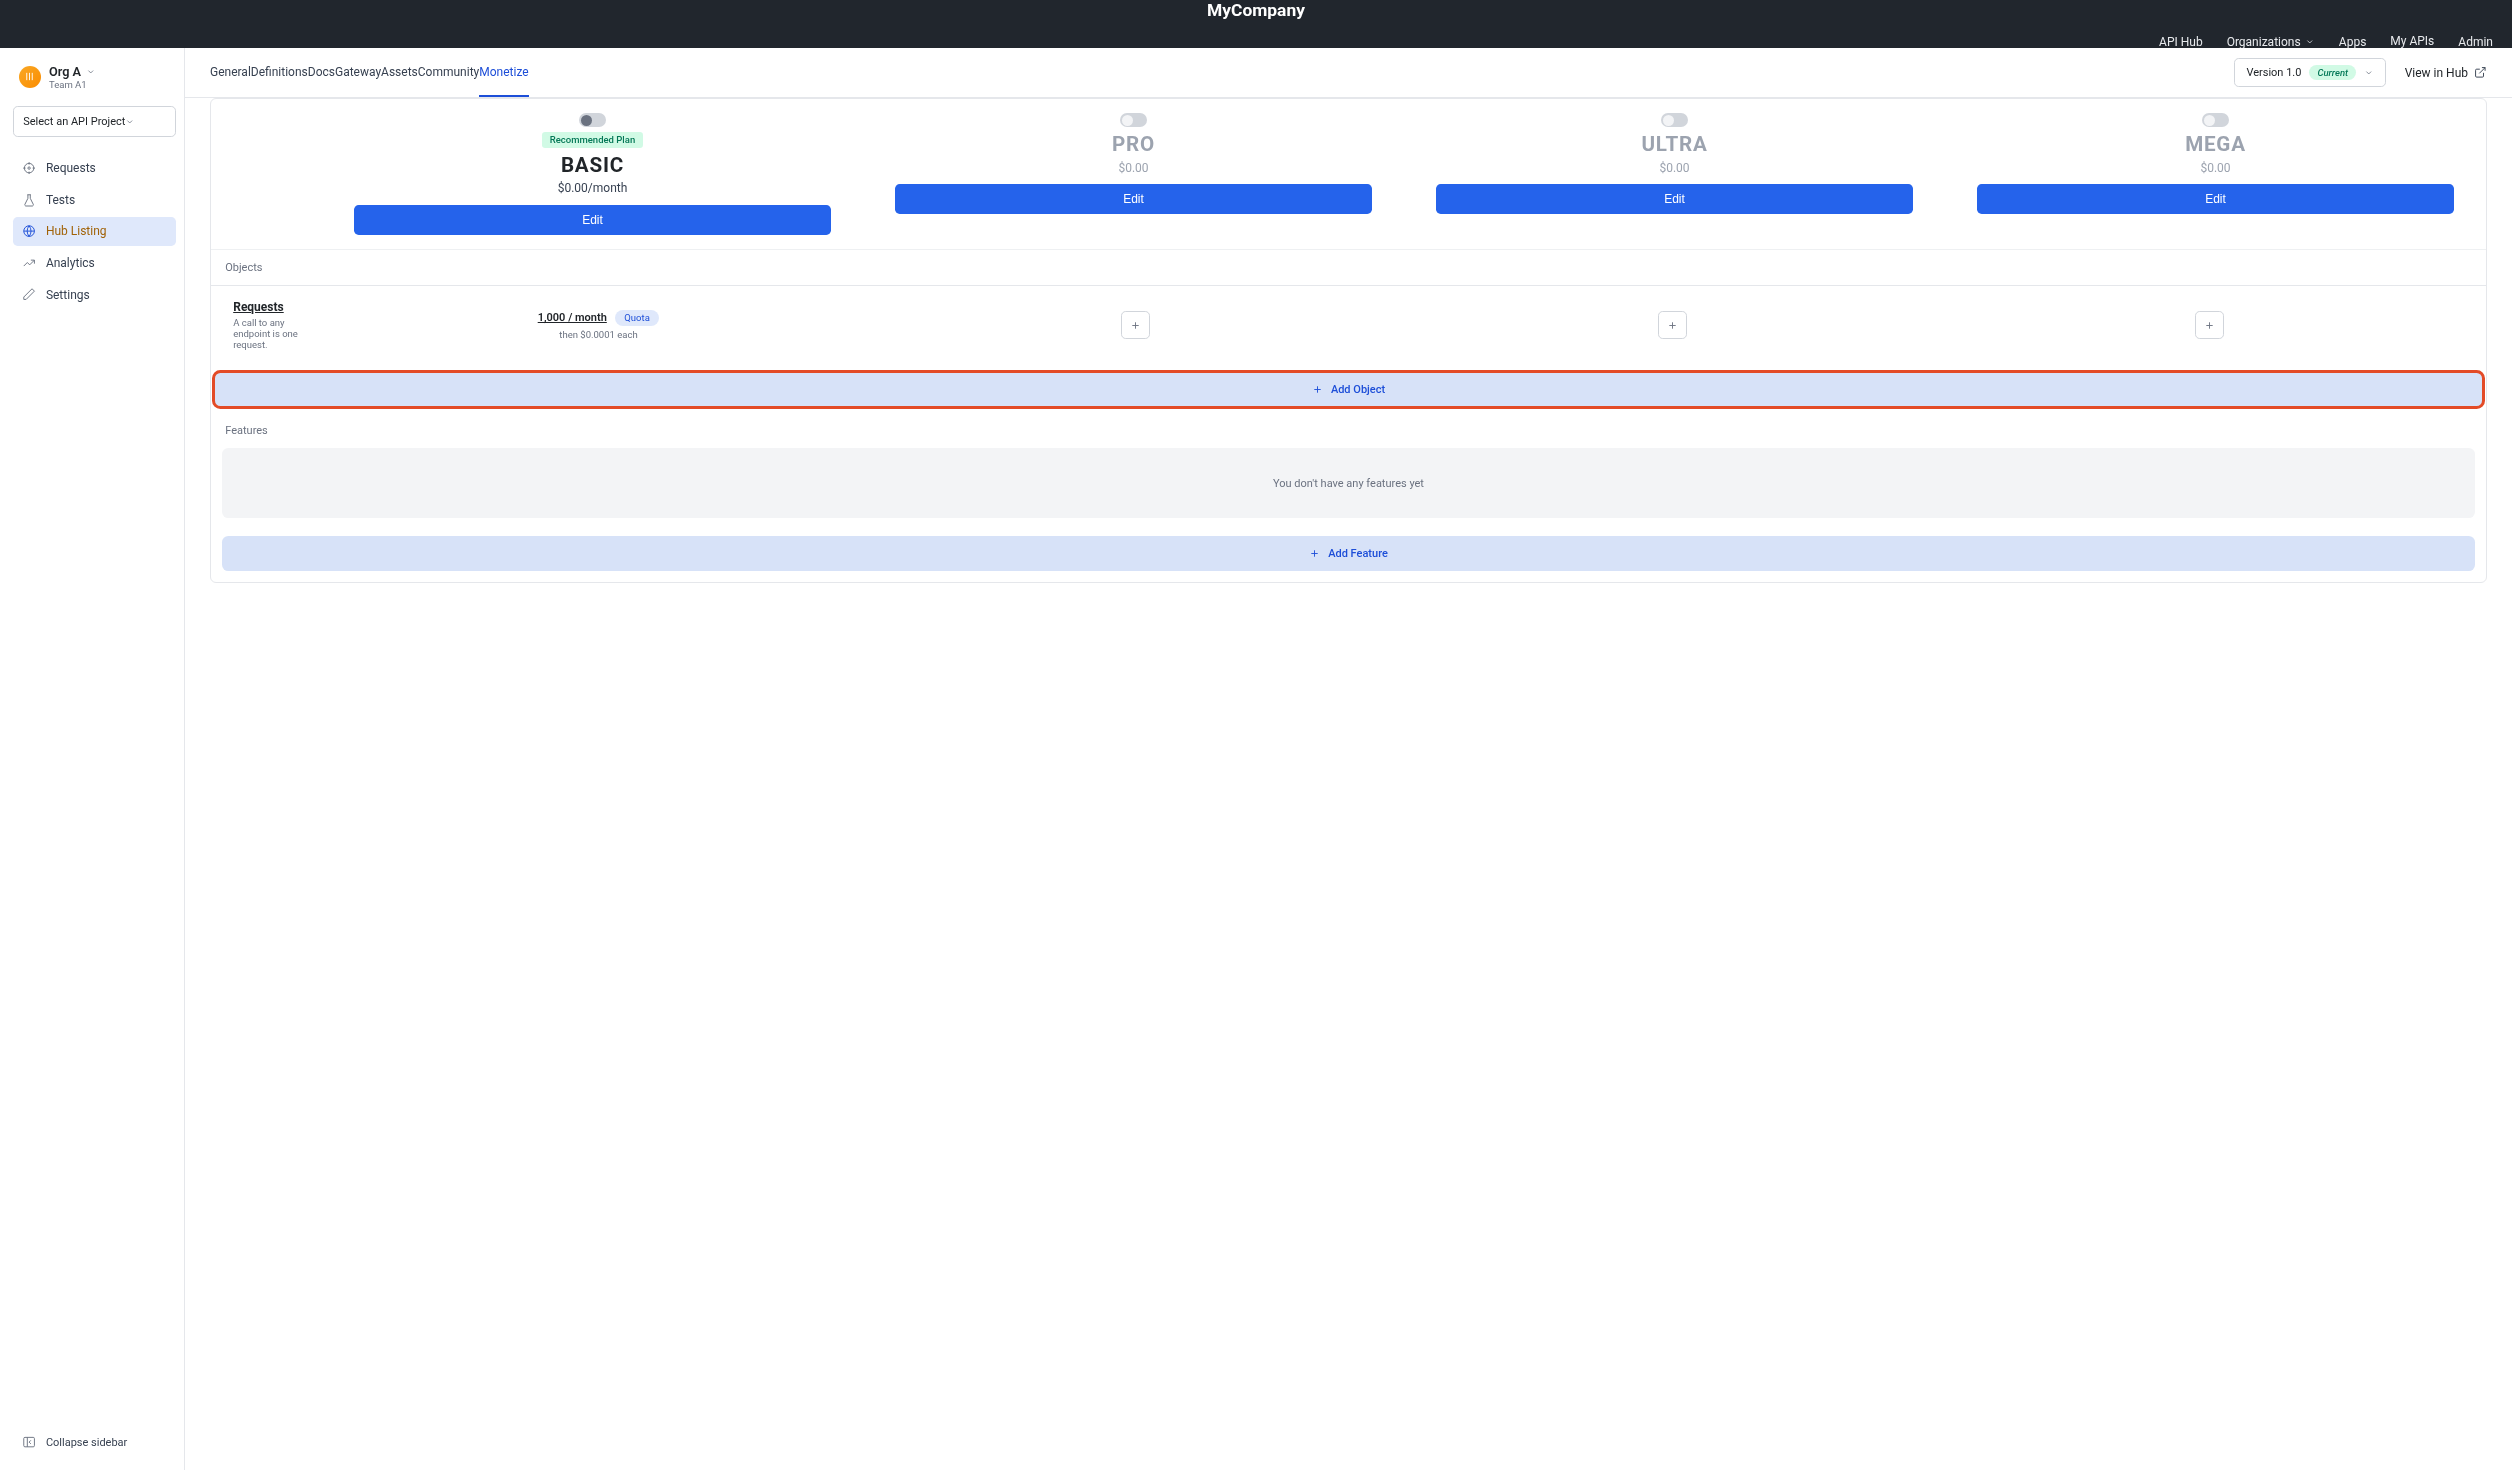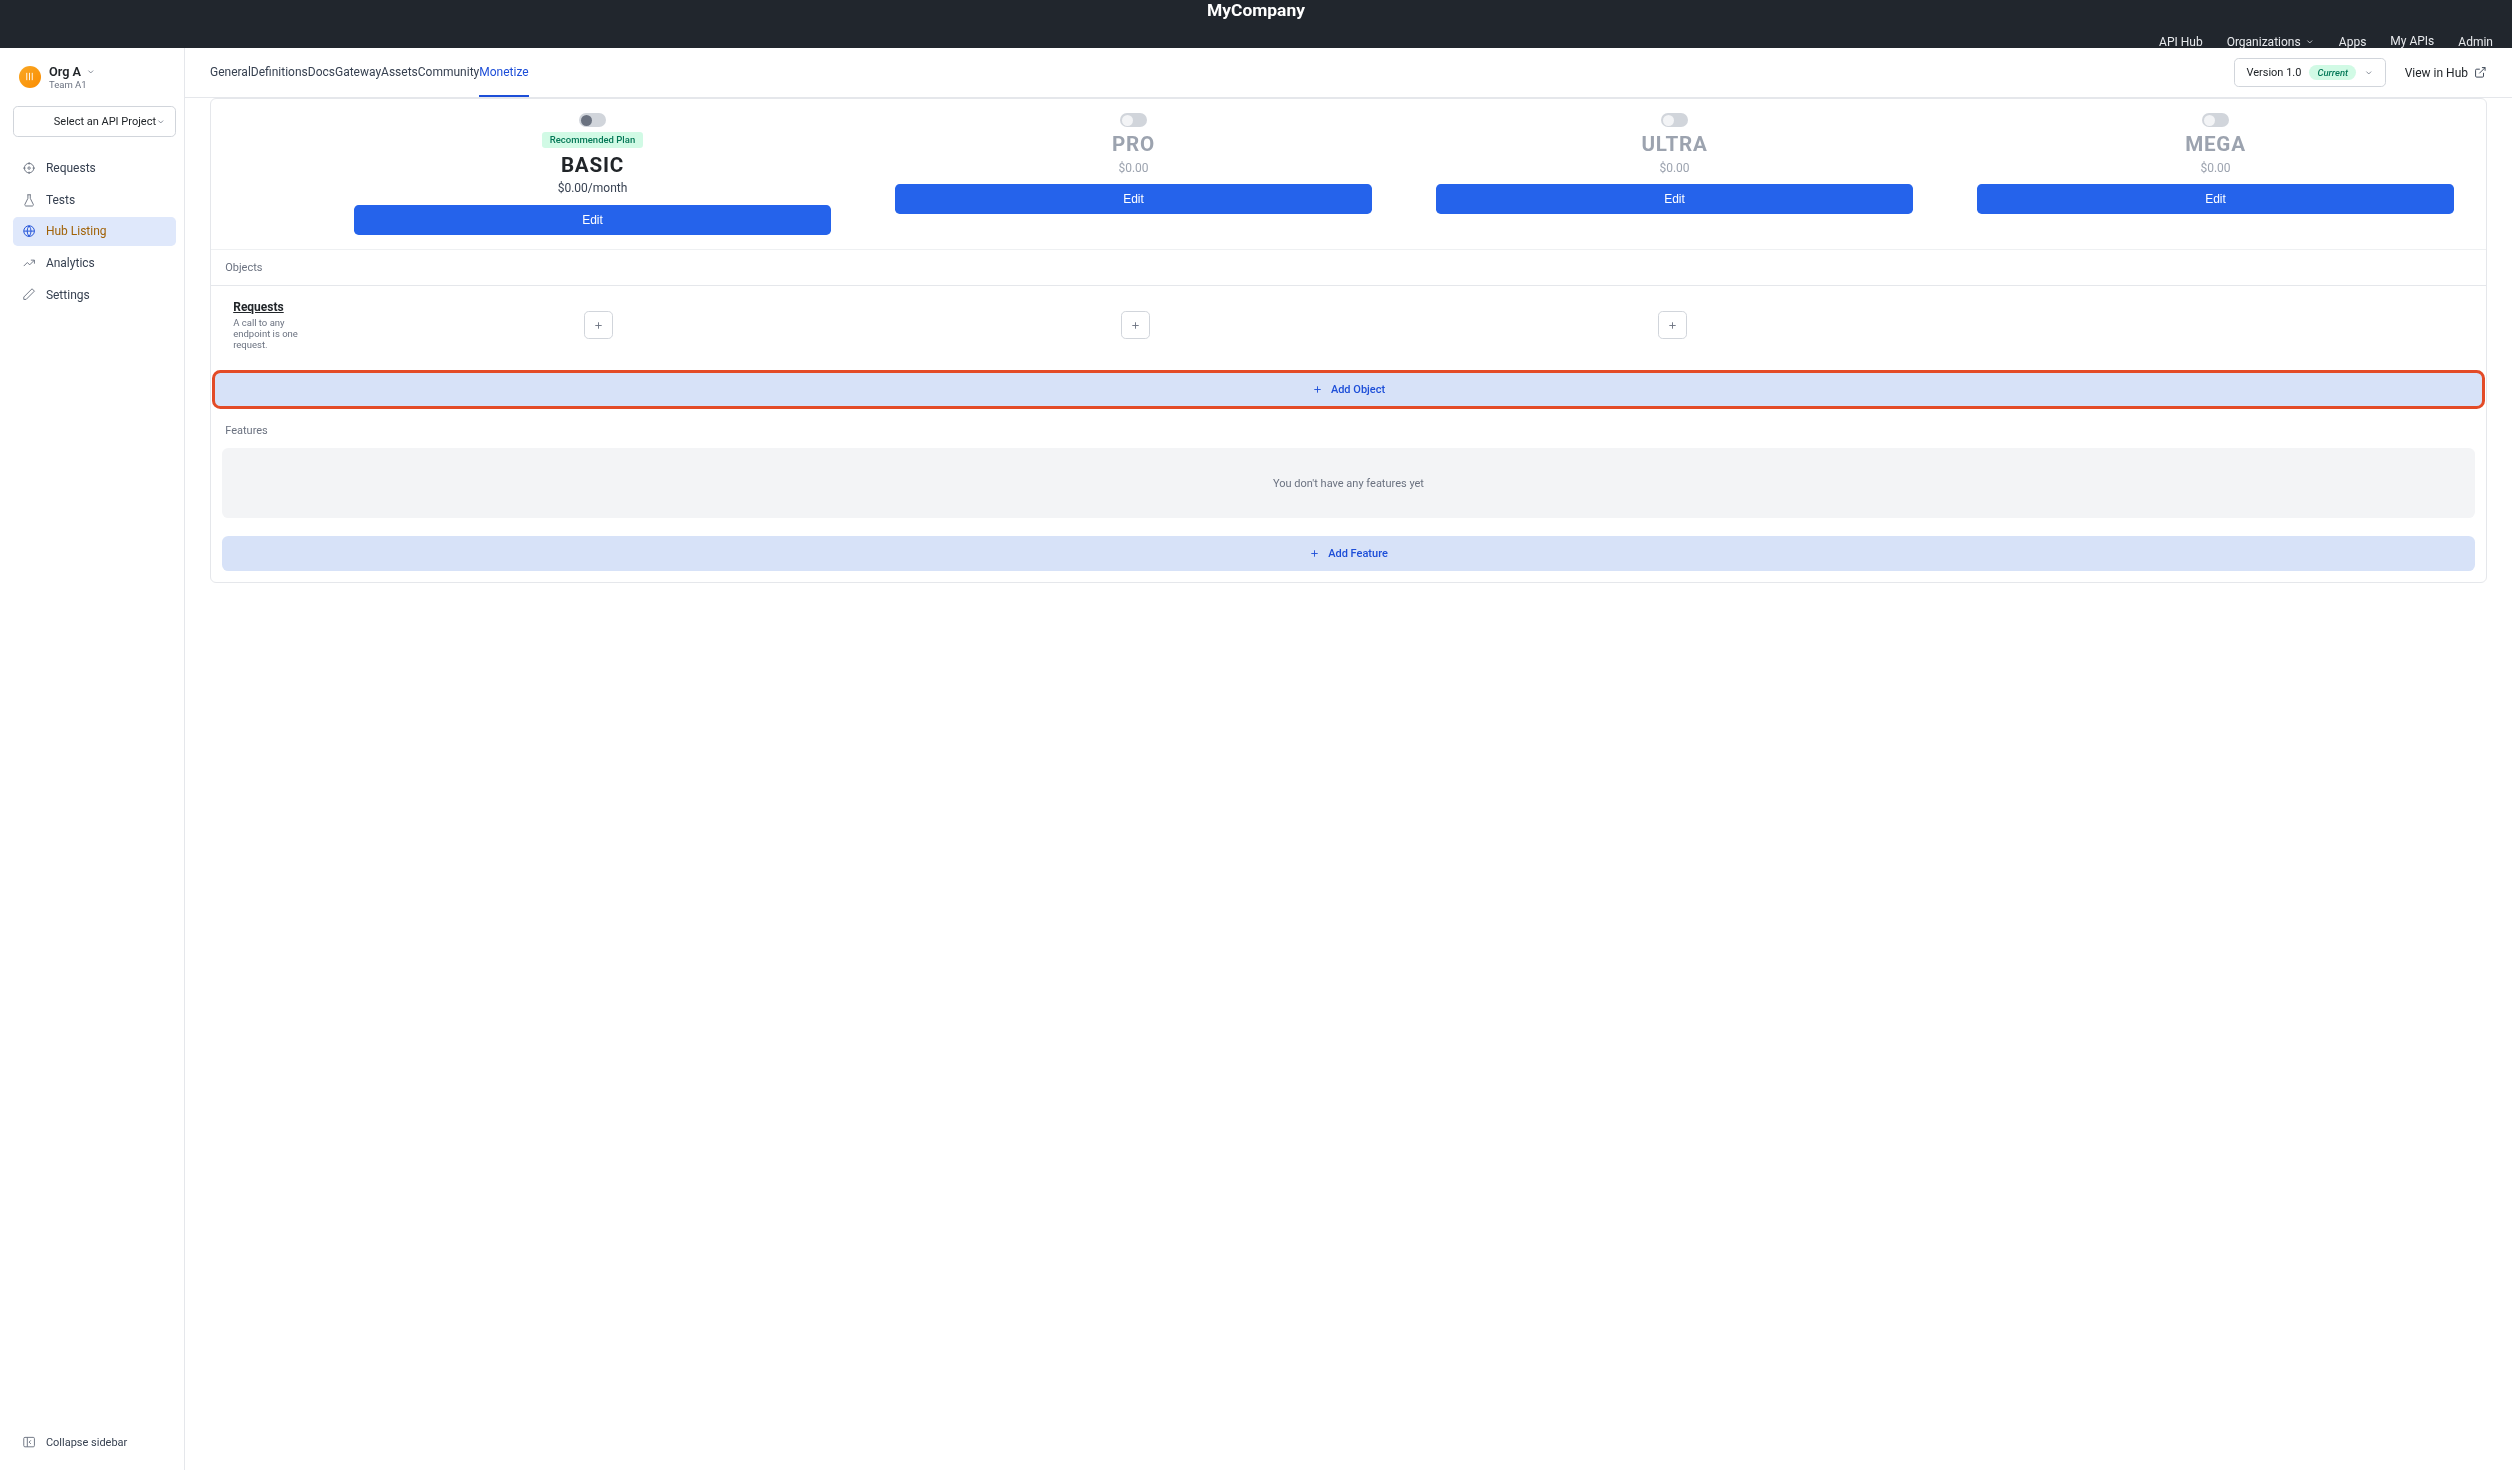--- a/index.html
+++ b/index.html
@@ -18,21 +18,21 @@
 
 .shell { display:flex; min-height:calc(100vh - 48px); }
 .sidebar { width:185px; border-right:0.8px solid #e5e7eb; padding:12.7px 8px 12.7px 12.7px; display:flex; flex-direction:column; }
 .main { flex:1; background:#fff; }
 
 
 .orgrow { display:flex; align-items:center; gap:8px; padding:3.2px 6.3px; }
 .org-ic { width:22px; height:22px; border-radius:50%; background:linear-gradient(135deg,#f9a825,#fb8c00); display:flex; align-items:center; justify-content:center; color:#fff; font-size:9.5px; }
 .org-name { font-weight:600; font-size:12.7px; display:flex; align-items:center; gap:4.7px; }
 .org-team { font-size:9.5px; color:#6b7280; }
-.project-select { margin:12.7px 0 17.4px; border:0.8px solid #d1d5db; border-radius:4.7px; padding:8px 9.5px; display:flex; justify-content:flex-end; align-items:center; cursor:pointer; background:#fff; }
+.project-select { margin:12.7px 0 17.4px; border:0.8px solid #d1d5db; border-radius:4.7px; padding:8px 9.5px; display:flex; justify-content:flex-start; align-items:center; cursor:pointer; background:#fff; }
 .side-items { display:flex; flex-direction:column; gap:3.2px; }
 .side-item { display:flex; align-items:center; gap:9.5px; padding:7.1px 9.5px; border-radius:4.7px; cursor:pointer; color:#374151; font-size:12px; }
 .side-item.active { background:#dfe8fb; color:#a16207; }
 .side-ic { width:14.2px; height:14.2px; flex:0 0 auto; }
 .collapse-row { margin-top:auto; display:flex; align-items:center; gap:9.5px; color:#374151; padding:8px 9.5px; cursor:pointer; }
 
 
 .subheader { display:flex; align-items:center; border-bottom:0.8px solid #e5e7eb; padding:0 25px; height:50px; }
 .subtabs { display:flex; }
 .subtab { padding:16px 0; font-size:12px; color:#374151; cursor:pointer; }
@@ -269,20 +269,27 @@
       </div>
 
       <div class="section-title">Objects</div>
       <div class="sec-divider"></div>
 
       <div class="objrow">
         <div class="objcell-first">
           <div class="obj-name">Requests</div>
           <div class="obj-desc">A call to any endpoint is one request.</div>
         </div>
+        <div class="quota-cell">
+          <div class="quota-top">
+            <span class="quota-val">1,000 / month</span>
+            <span class="quota-badge">Quota</span>
+          </div>
+          <div class="quota-sub">then $0.0001 each</div>
+        </div>
         <div>
             <div class="plusbtn">
               <svg width="11" height="11" viewBox="0 0 24 24" fill="none" stroke="#6b7280" stroke-width="2">
                 <line x1="12" y1="5" x2="12" y2="19"></line>
                 <line x1="5" y1="12" x2="19" y2="12"></line>
               </svg>
             </div>
           </div>
         <div>
             <div class="plusbtn">

